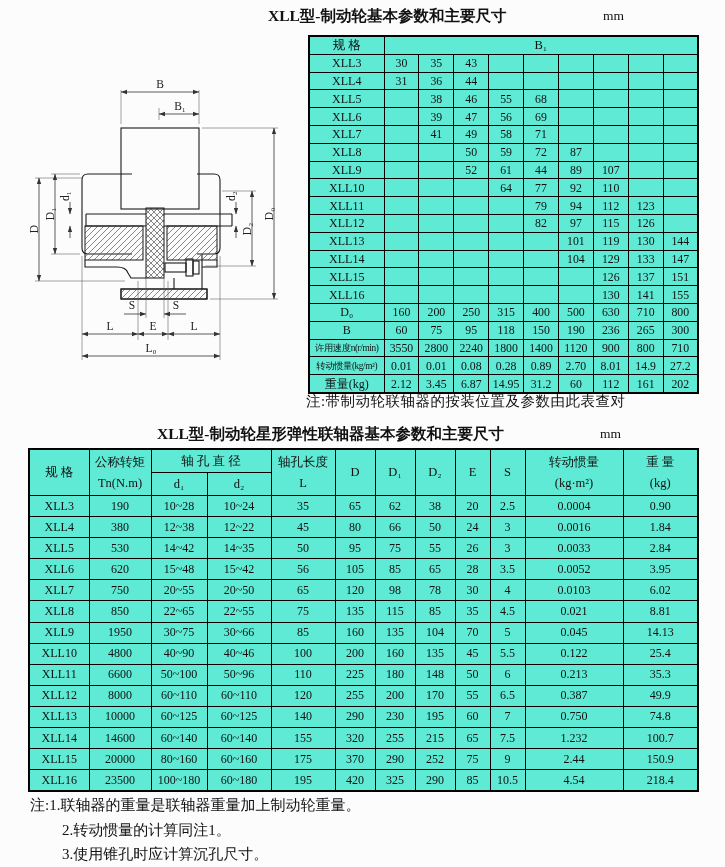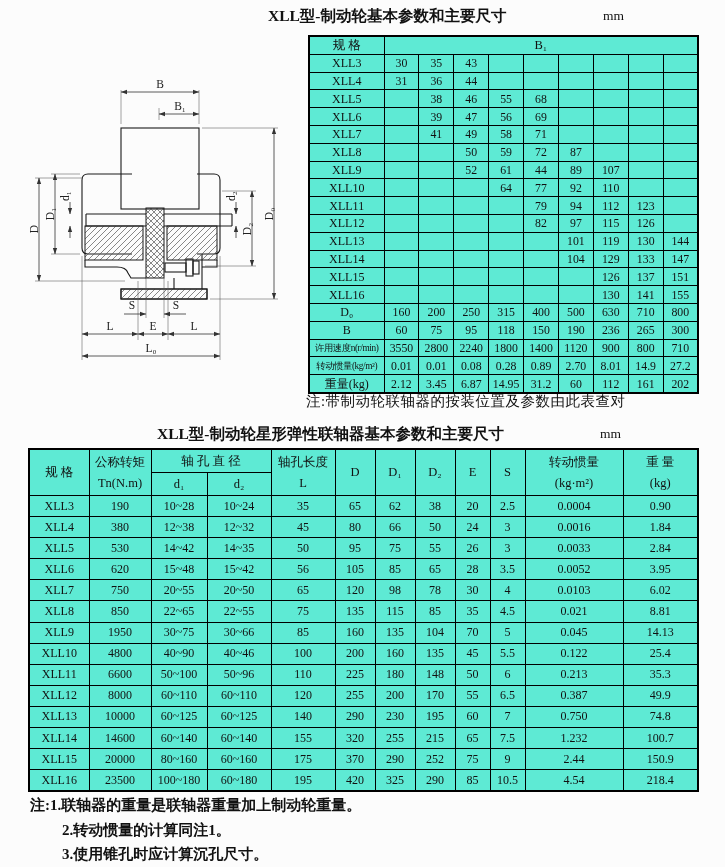--- a/index.html
+++ b/index.html
@@ -11,21 +11,21 @@
   }
   .abs{position:absolute;}
   #title1{left:268px;top:6px;font-size:15.5px;font-weight:600;white-space:nowrap;text-align:center;}
   #unit1{left:603px;top:8px;font-size:13.5px;}
   #note1{left:306px;top:392px;font-size:14.5px;white-space:nowrap;letter-spacing:0.5px;}
   #title2{left:157px;top:424px;font-size:15.5px;font-weight:600;white-space:nowrap;}
   #unit2{left:600px;top:426px;font-size:13.5px;}
   #diagram{left:22px;top:56px;}
   #t1wrap{left:308px;top:35px;}
   #t2wrap{left:28px;top:448px;}
-  #notes2{left:30px;top:793px;font-size:15px;line-height:24.5px;font-weight:bold;}
+  #notes2{left:30px;top:793px;font-size:15px;line-height:24.5px;}
   #notes2 div.indent{padding-left:32px;}
 
   table{border-collapse:collapse;table-layout:fixed;border:2px solid #000;background:#5eead4;}
   td,th{border:1px solid #000;text-align:center;vertical-align:middle;
         padding:0;white-space:nowrap;overflow:hidden;font-weight:normal;}
 
   #table1{width:389px;font-size:11.8px;}
   #table1 th{height:16.8px;line-height:16px;font-size:12.5px;}
   #table1 td{height:16.8px;line-height:16px;}
   #table1 td.rowlabel{font-size:12px;}
@@ -450,21 +450,21 @@
           <td>38</td>
           <td>20</td>
           <td>2.5</td>
           <td>0.0004</td>
           <td>0.90</td>
         </tr>
         <tr>
           <td class="rowlabel">XLL4</td>
           <td>380</td>
           <td>12~38</td>
-          <td>12~32</td>
+          <td>12~22</td>
           <td>45</td>
           <td>80</td>
           <td>66</td>
           <td>50</td>
           <td>24</td>
           <td>3</td>
           <td>0.0016</td>
           <td>1.84</td>
         </tr>
         <tr>

